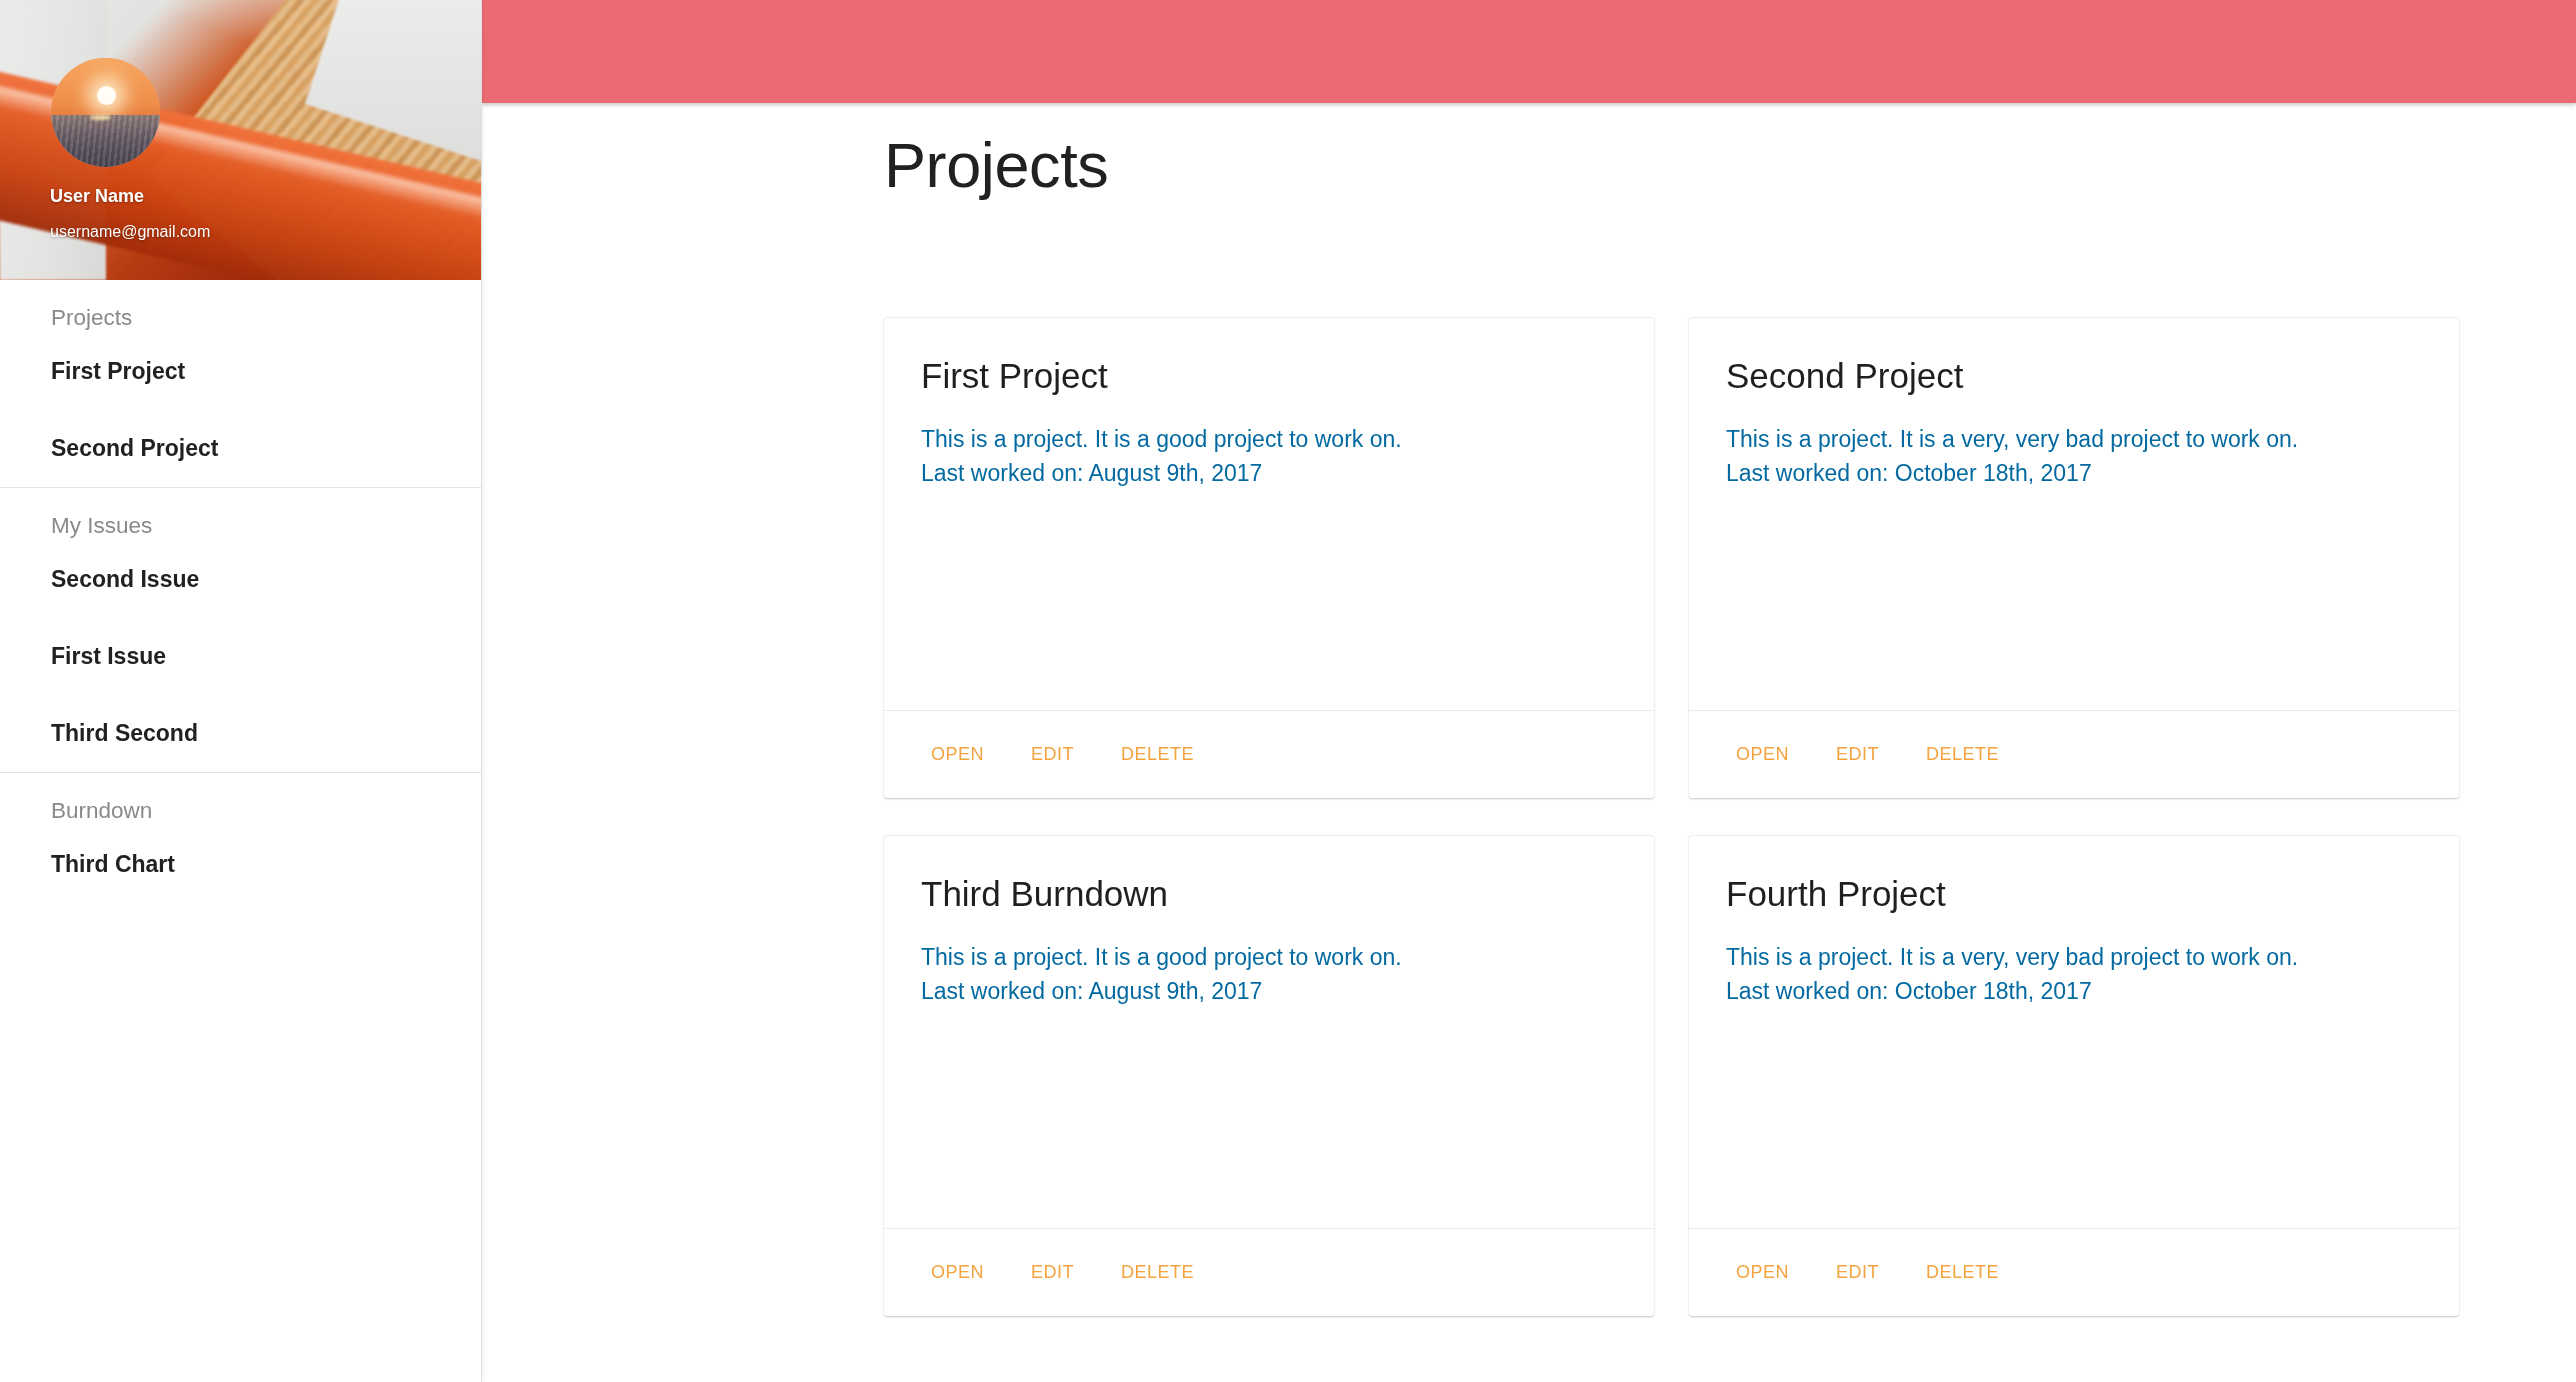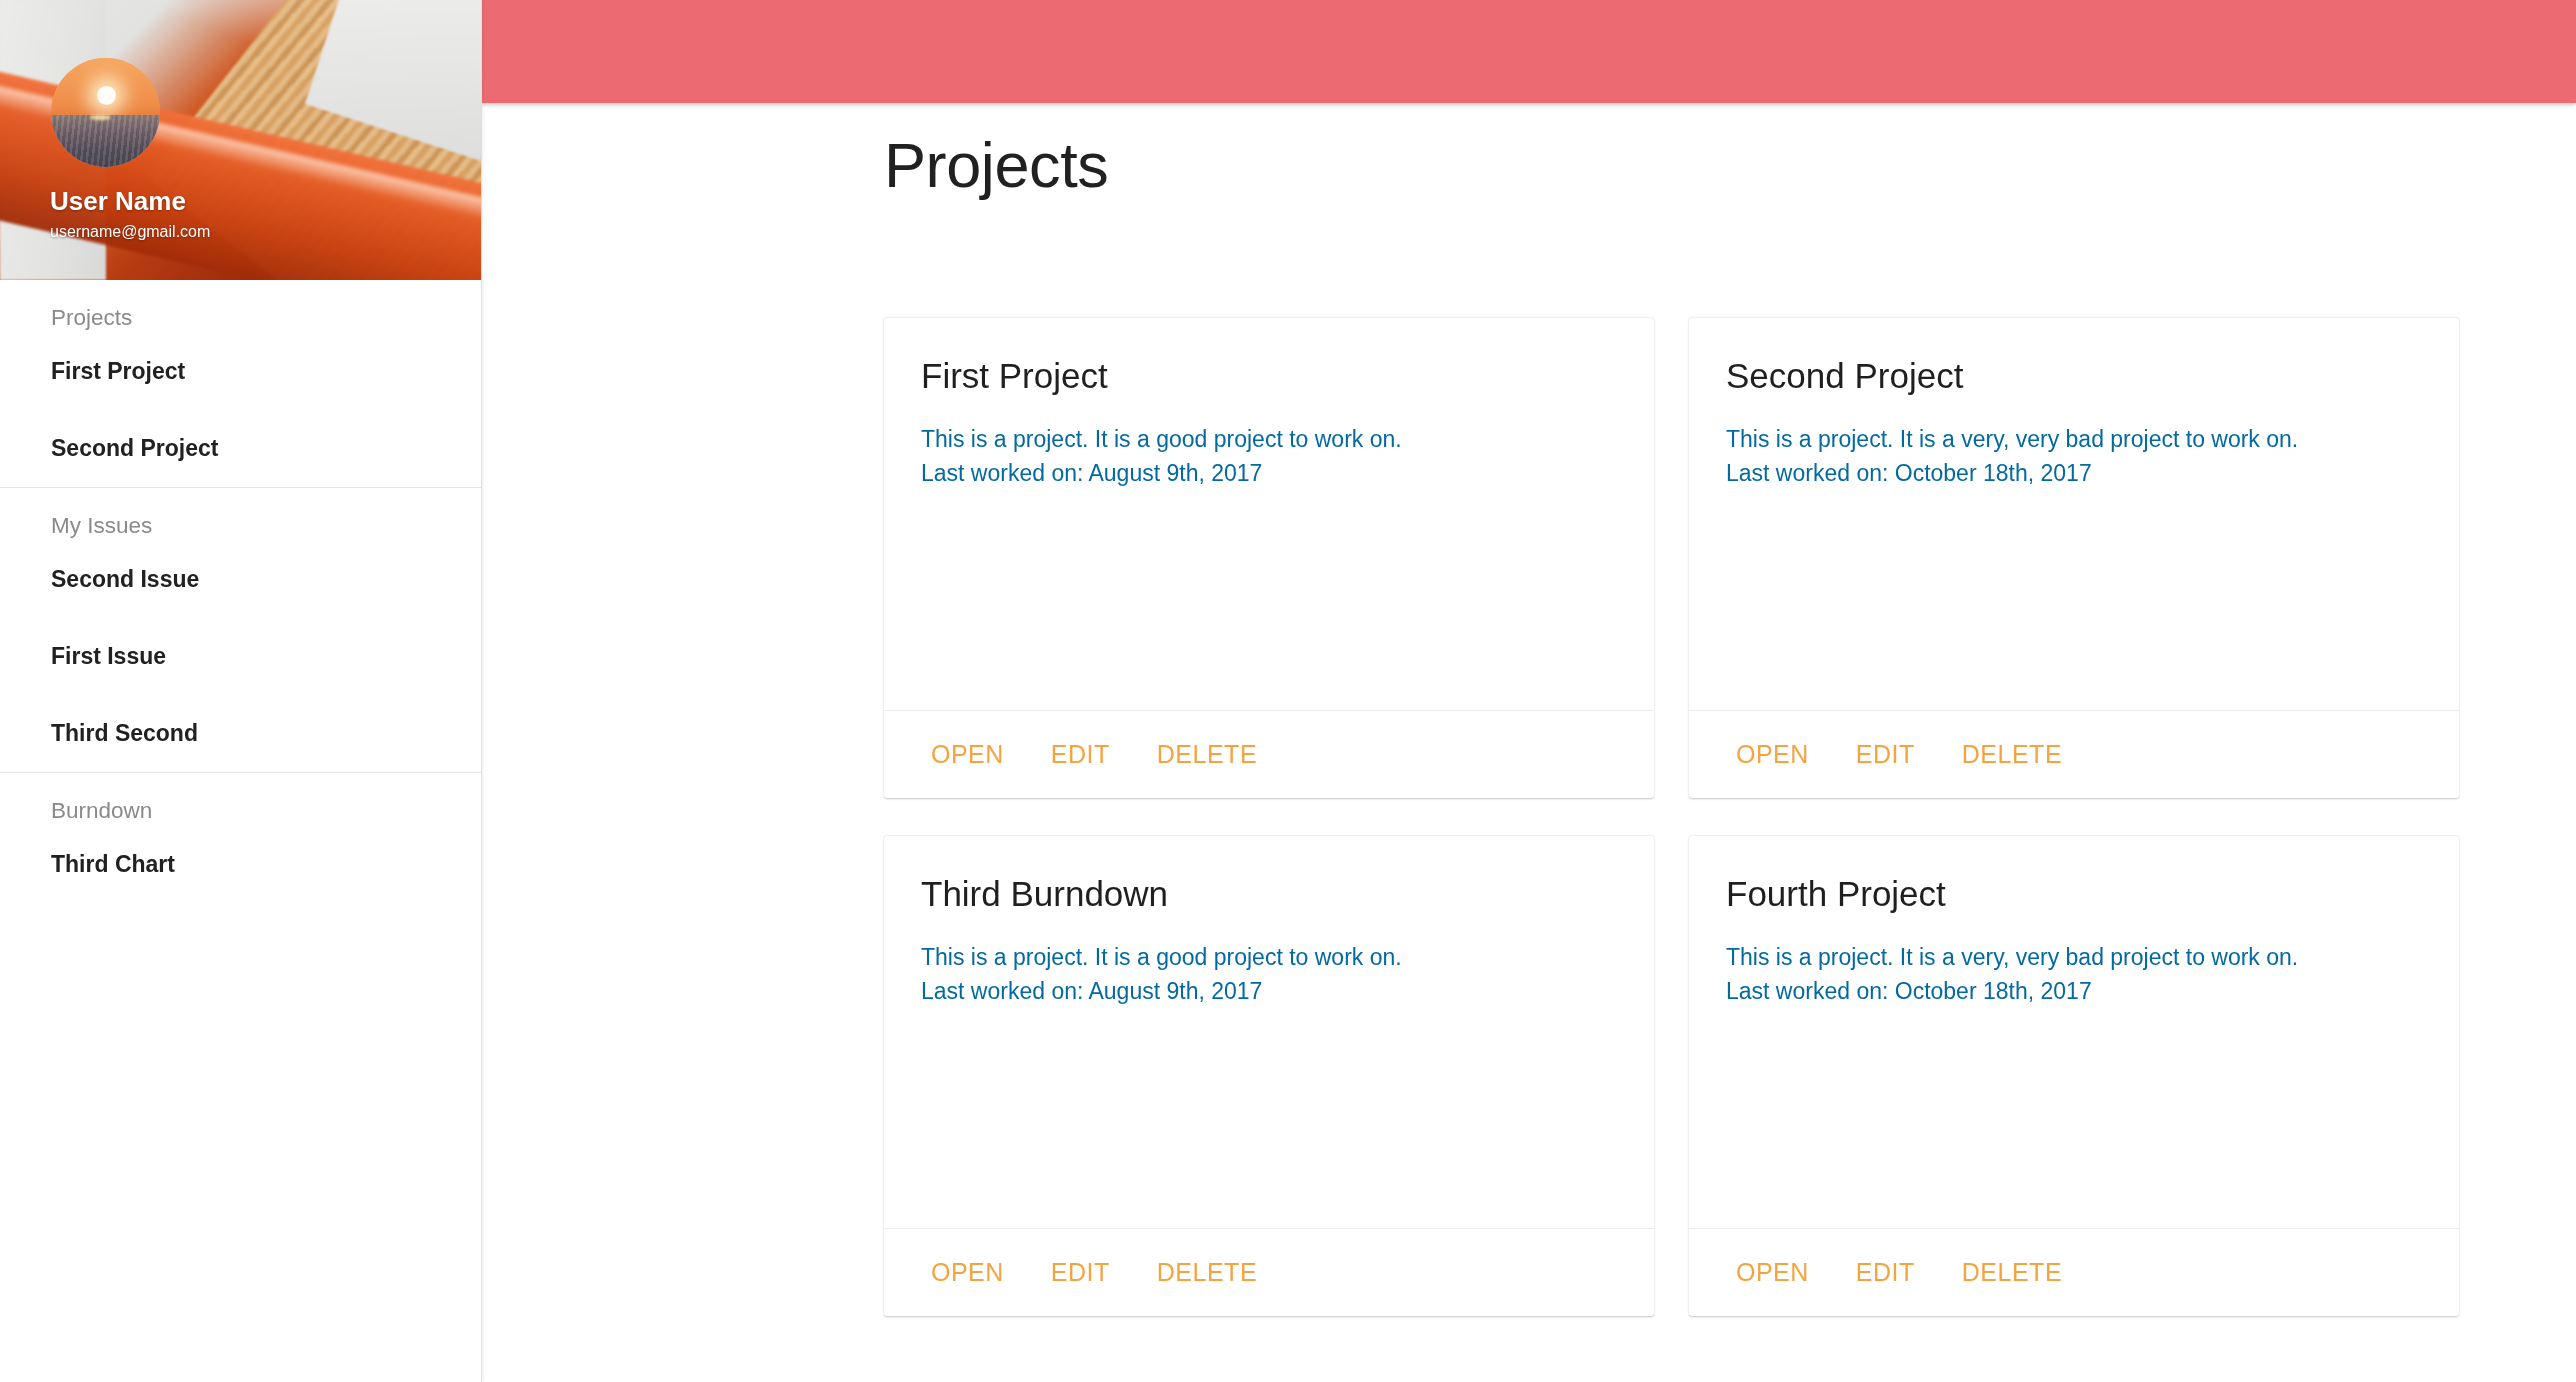--- a/index.html
+++ b/index.html
@@ -154,21 +154,21 @@
     width: 21px; height: 5.6px;
     border-radius: 50%;
     background: rgba(255,228,170,0.9);
     filter: blur(1.6px);
   }
 
   .user-name {
     position: absolute;
     left: 50px;
     top: 186px;
-    font-size: 26px;
+    font-size: 18px;
     font-weight: bold;
     color: #ffffff;
     text-shadow: 0 0.8px 2.4px rgba(0,0,0,0.35);
     z-index: 3;
     white-space: nowrap;
   }
   .user-email {
     position: absolute;
     left: 50px;
     top: 223px;
@@ -271,21 +271,21 @@
   .card-actions {
     height: 88px;
     border-top: 0.8px solid #ececec;
     display: flex;
     align-items: center;
     padding-left: 34px;
     gap: 0;
   }
 
   .action-btn {
-    font-size: 25px;
+    font-size: 18px;
     font-weight: normal;
     color: #f5a33f;
     text-transform: uppercase;
     letter-spacing: 0.5px;
     background: none;
     border: none;
     padding: 9.6px 13px;
     margin-right: 21px;
     cursor: pointer;
     font-family: "Liberation Sans", sans-serif;

